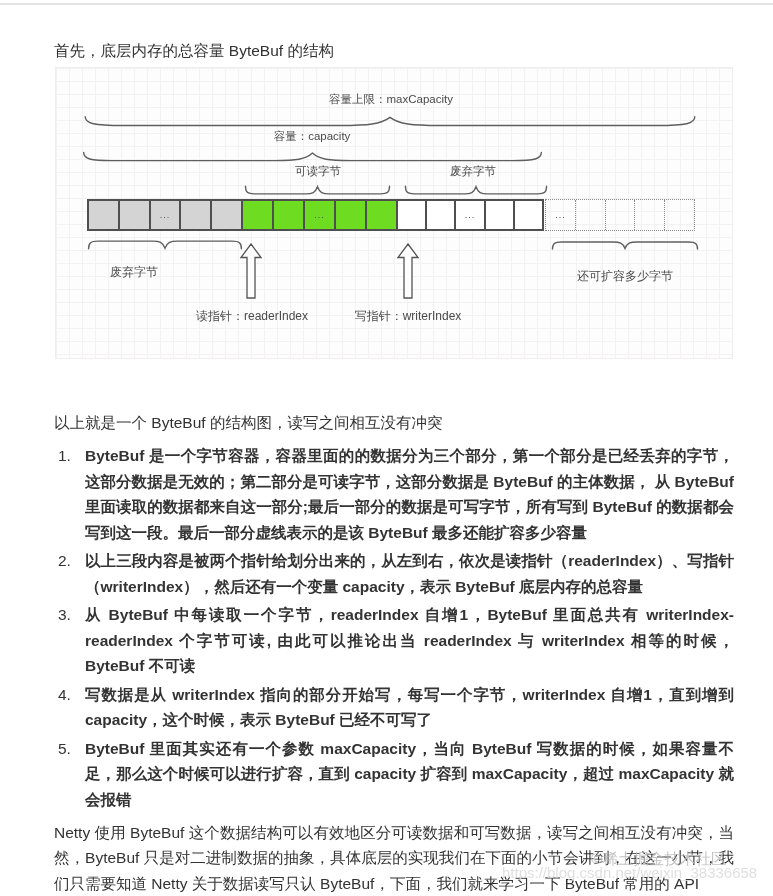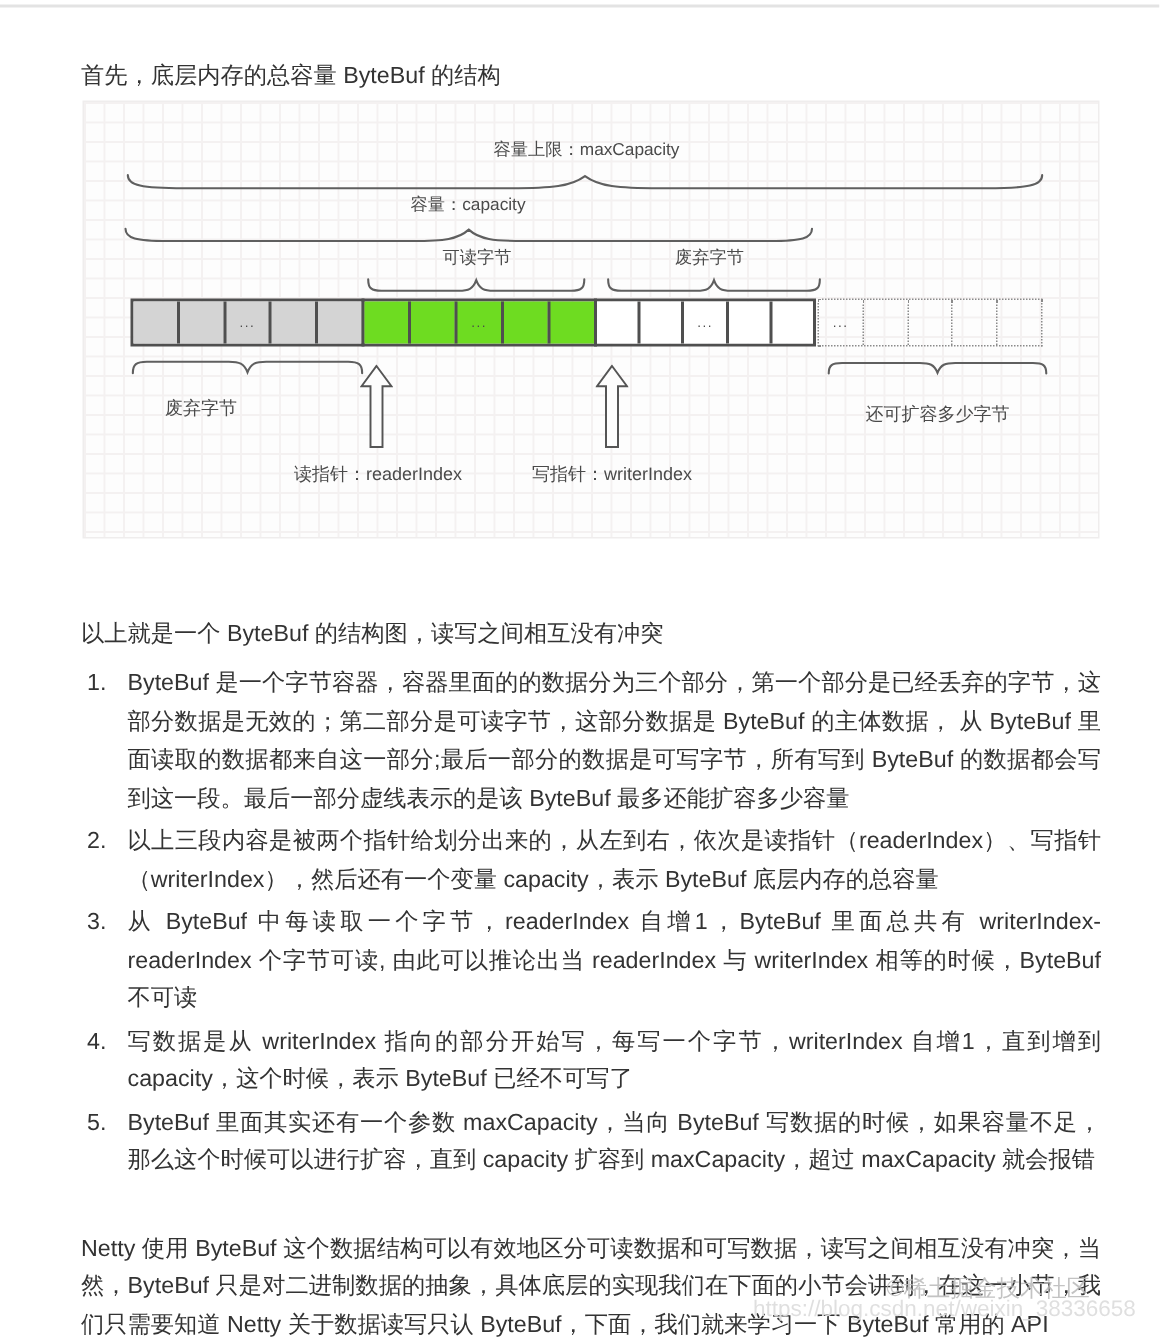--- a/index.html
+++ b/index.html
@@ -39,21 +39,21 @@
   .cell{flex:1;display:flex;align-items:center;justify-content:center;box-sizing:border-box;}
   .cell-label{font-size:9px;color:#4a4a4a;letter-spacing:1px;line-height:1;}
 
   .arrow{position:absolute;width:22px;height:56px;top:175px;}
   .arrow svg{display:block;width:100%;height:100%;}
 
   
   .num-list{position:absolute;top:443px;left:54px;width:680px;}
   .list-item{display:flex;margin-bottom:3px;font-size:15.5px;line-height:25.5px;color:#333;}
   .list-item .num{flex:none;width:31px;padding-left:4px;box-sizing:border-box;}
-  .list-item .txt{flex:1;text-align:justify;}
+  .list-item .txt{flex:1;text-align:justify;font-weight:bold;}
 
   
   .wm-juejin{position:absolute;top:849px;left:591px;font-size:15.5px;color:#b9b9b9;opacity:.85;white-space:nowrap;pointer-events:none;}
   .wm-csdn{position:absolute;top:864px;left:502px;font-size:15px;color:#dedede;opacity:.95;white-space:nowrap;pointer-events:none;}
 </style>
 </head>
 <body>
 
 <div class="top-divider"></div>
 

